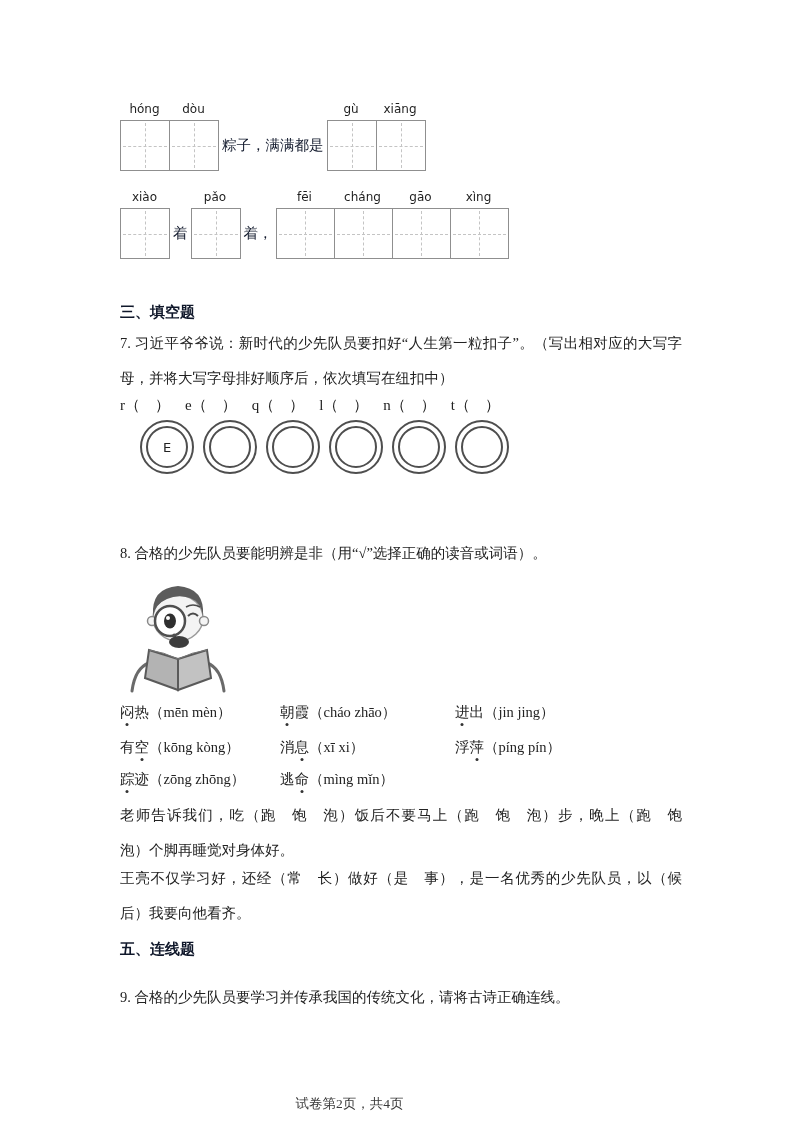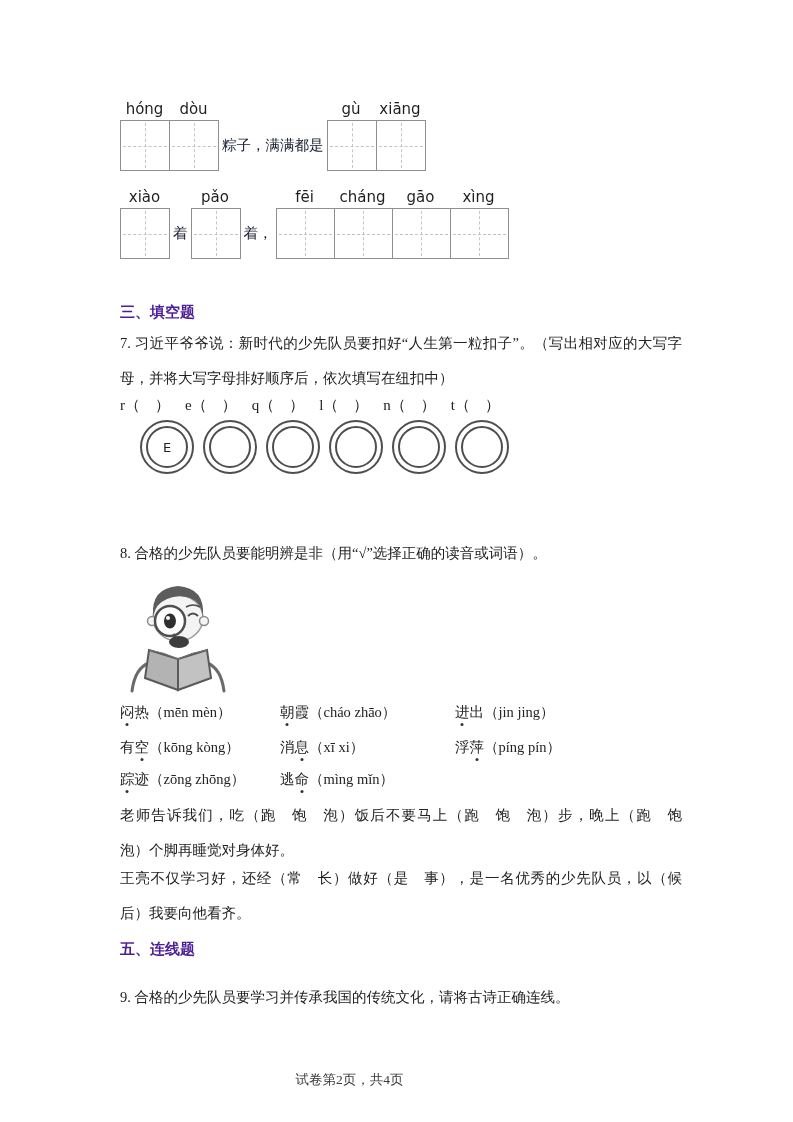--- a/index.html
+++ b/index.html
@@ -9,41 +9,41 @@
   }
   .page{position:absolute;inset:0;}
   .abs{position:absolute;left:120px;width:562px;}
 
   
   .dict-row{display:flex;align-items:flex-start;}
   .wgroup{display:flex;flex-direction:column;}
   .labels{display:flex;height:20px;}
   .wlabel{
     width:49px;text-align:center;font-family:"DejaVu Sans","Liberation Sans",sans-serif;
-    font-size:15px;color:#1e1e1e;line-height:18px;
+    font-size:12px;color:#1e1e1e;line-height:18px;
   }
   .wlabel.wide{width:58px;}
   .boxes{display:flex;}
   .wbox{
     width:48px;height:49px;border:1px solid #8f8f8f;position:relative;background:#fff;
   }
   .wbox + .wbox{margin-left:-1px;}
   .wbox.wide{width:57px;}
   .wbox::before{
     content:"";position:absolute;left:50%;top:2px;bottom:2px;border-left:1px dashed #c4c4c4;
   }
   .wbox::after{
     content:"";position:absolute;top:50%;left:2px;right:2px;border-top:1px dashed #c4c4c4;
   }
   .dict-text{
     font-size:14.5px;padding-top:36px;white-space:nowrap;margin:0 3px;color:#0f172a;
   }
 
   
-  .sec-heading{font-size:15px;font-weight:bold;color:#4c1d95;}
+  .sec-heading{font-size:15px;font-weight:bold;color:#0f172a;}
   .q-text{font-size:14.5px;line-height:35px;text-align:justify;color:#222;}
 
   
   .letters{display:flex;font-size:15px;color:#222;}
   .letter-item{margin-right:15px;white-space:nowrap;}
   .buttons-row{display:flex;gap:9px;padding-left:20px;}
   .btn-circle{
     width:50px;height:50px;border:2px solid #4e4e4e;border-radius:50%;
     display:flex;align-items:center;justify-content:center;background:#fff;
   }
@@ -59,21 +59,21 @@
   .pw1{width:160px;}
   .pw2{width:175px;}
   .em-dot{position:relative;display:inline-block;}
   .em-dot::after{
     content:"";position:absolute;left:50%;bottom:-4px;transform:translateX(-50%);
     width:3px;height:3px;border-radius:50%;background:#333;
   }
 
   .footer{
     position:absolute;left:0;width:699px;text-align:center;
-    font-size:13.5px;color:#3a3a3a;
+    font-size:13.5px;color:#3a3a3a;margin-top:24px;
   }
 </style>
 </head>
 <body>
 
 <div class="page">
 
   <div class="abs dict-row" style="top:100px">
     <div class="wgroup">
       <div class="labels">

